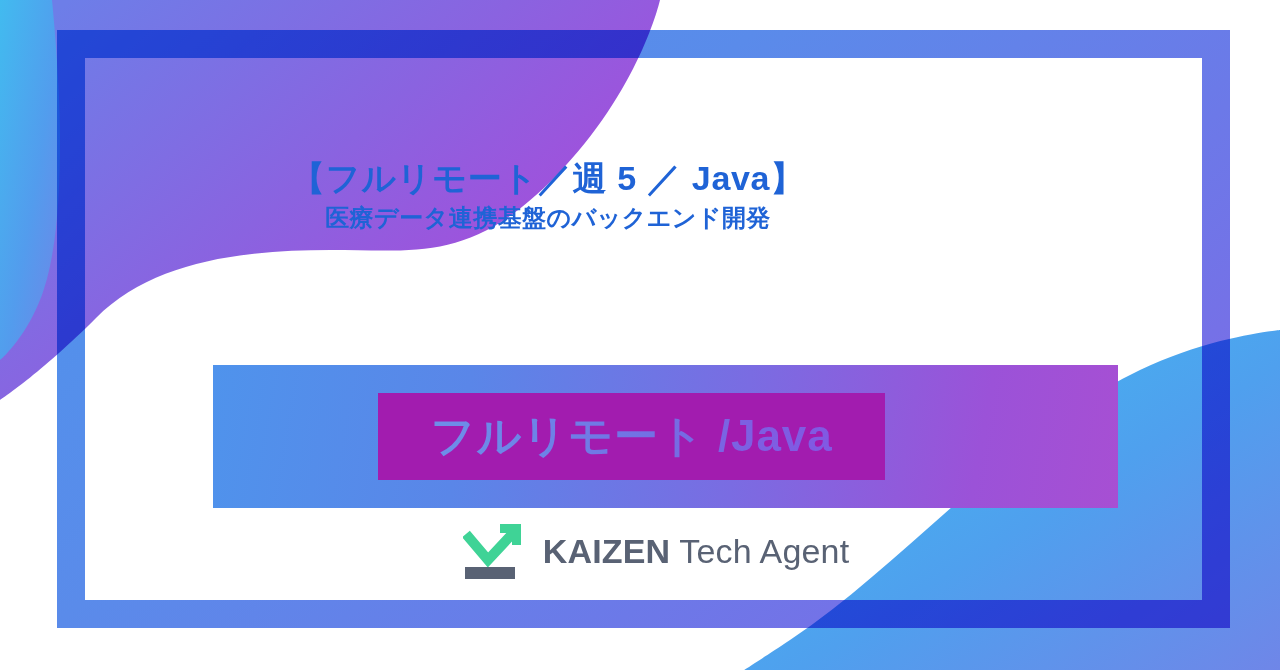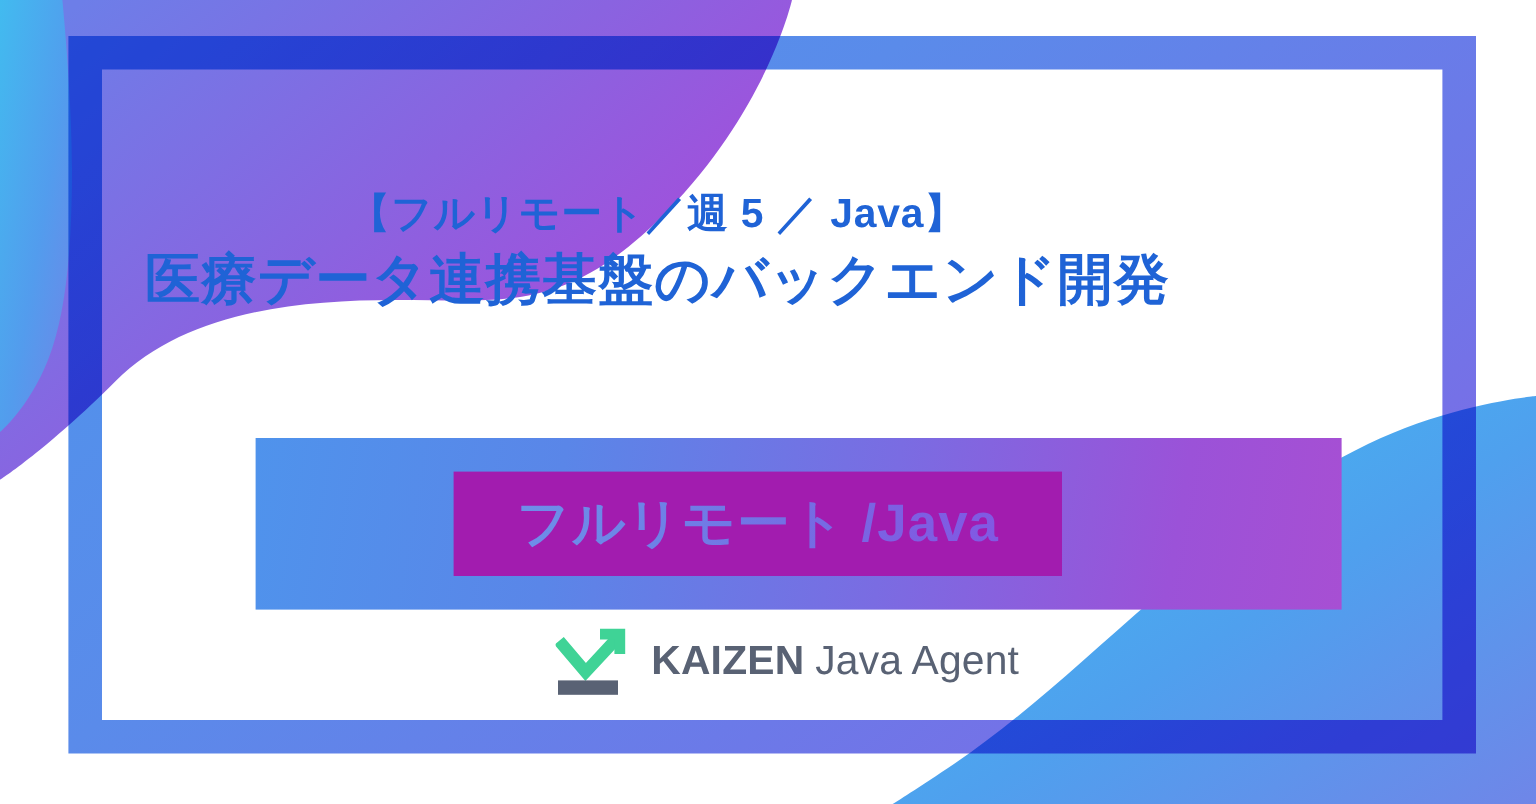--- a/index.html
+++ b/index.html
@@ -50,21 +50,21 @@
     text-align: center;
   }
   .title-line {
     color: #1f63d6;
     font-weight: 700;
     letter-spacing: 0.02em;
     line-height: 1.34;
     white-space: nowrap;
   }
   .title-line.l1 { font-size: 34px; }
-  .title-line.l2 { font-size: 46px; }
+  .title-line.l2 { font-size: 24px; }
   .title-line.l3 { font-size: 33px; }
 
   
   .ribbon {
     position: absolute;
     left: 213px;
     top: 365px;
     width: 905px;
     height: 143px;
     background: linear-gradient(100deg, #4f93ec 0%, #5a86e8 28%, #7a6ce2 58%, #9b52d8 84%, #a74fd3 100%);
@@ -172,18 +172,18 @@
     </div>
 
     <div class="logo">
       <svg class="logo-mark" viewBox="0 0 66 62" aria-hidden="true">
         <path d="M3,14 L25,40 L52,11" fill="none" stroke="#3fd396" stroke-width="10" stroke-linecap="butt" stroke-linejoin="miter"></path>
         <path d="M37,4 L58,4 L58,25 L49,25 L49,13 L37,13 Z" fill="#3fd396"></path>
         <rect x="2" y="47" width="50" height="12" fill="#596274"></rect>
       </svg>
       <span class="logo-text">
         <span class="logo-strong">KAIZEN</span>
-        <span class="logo-light">Java Agent</span>
+        <span class="logo-light">Tech Agent</span>
       </span>
     </div>
 
   </div>
 </div>
 
 </body></html>

